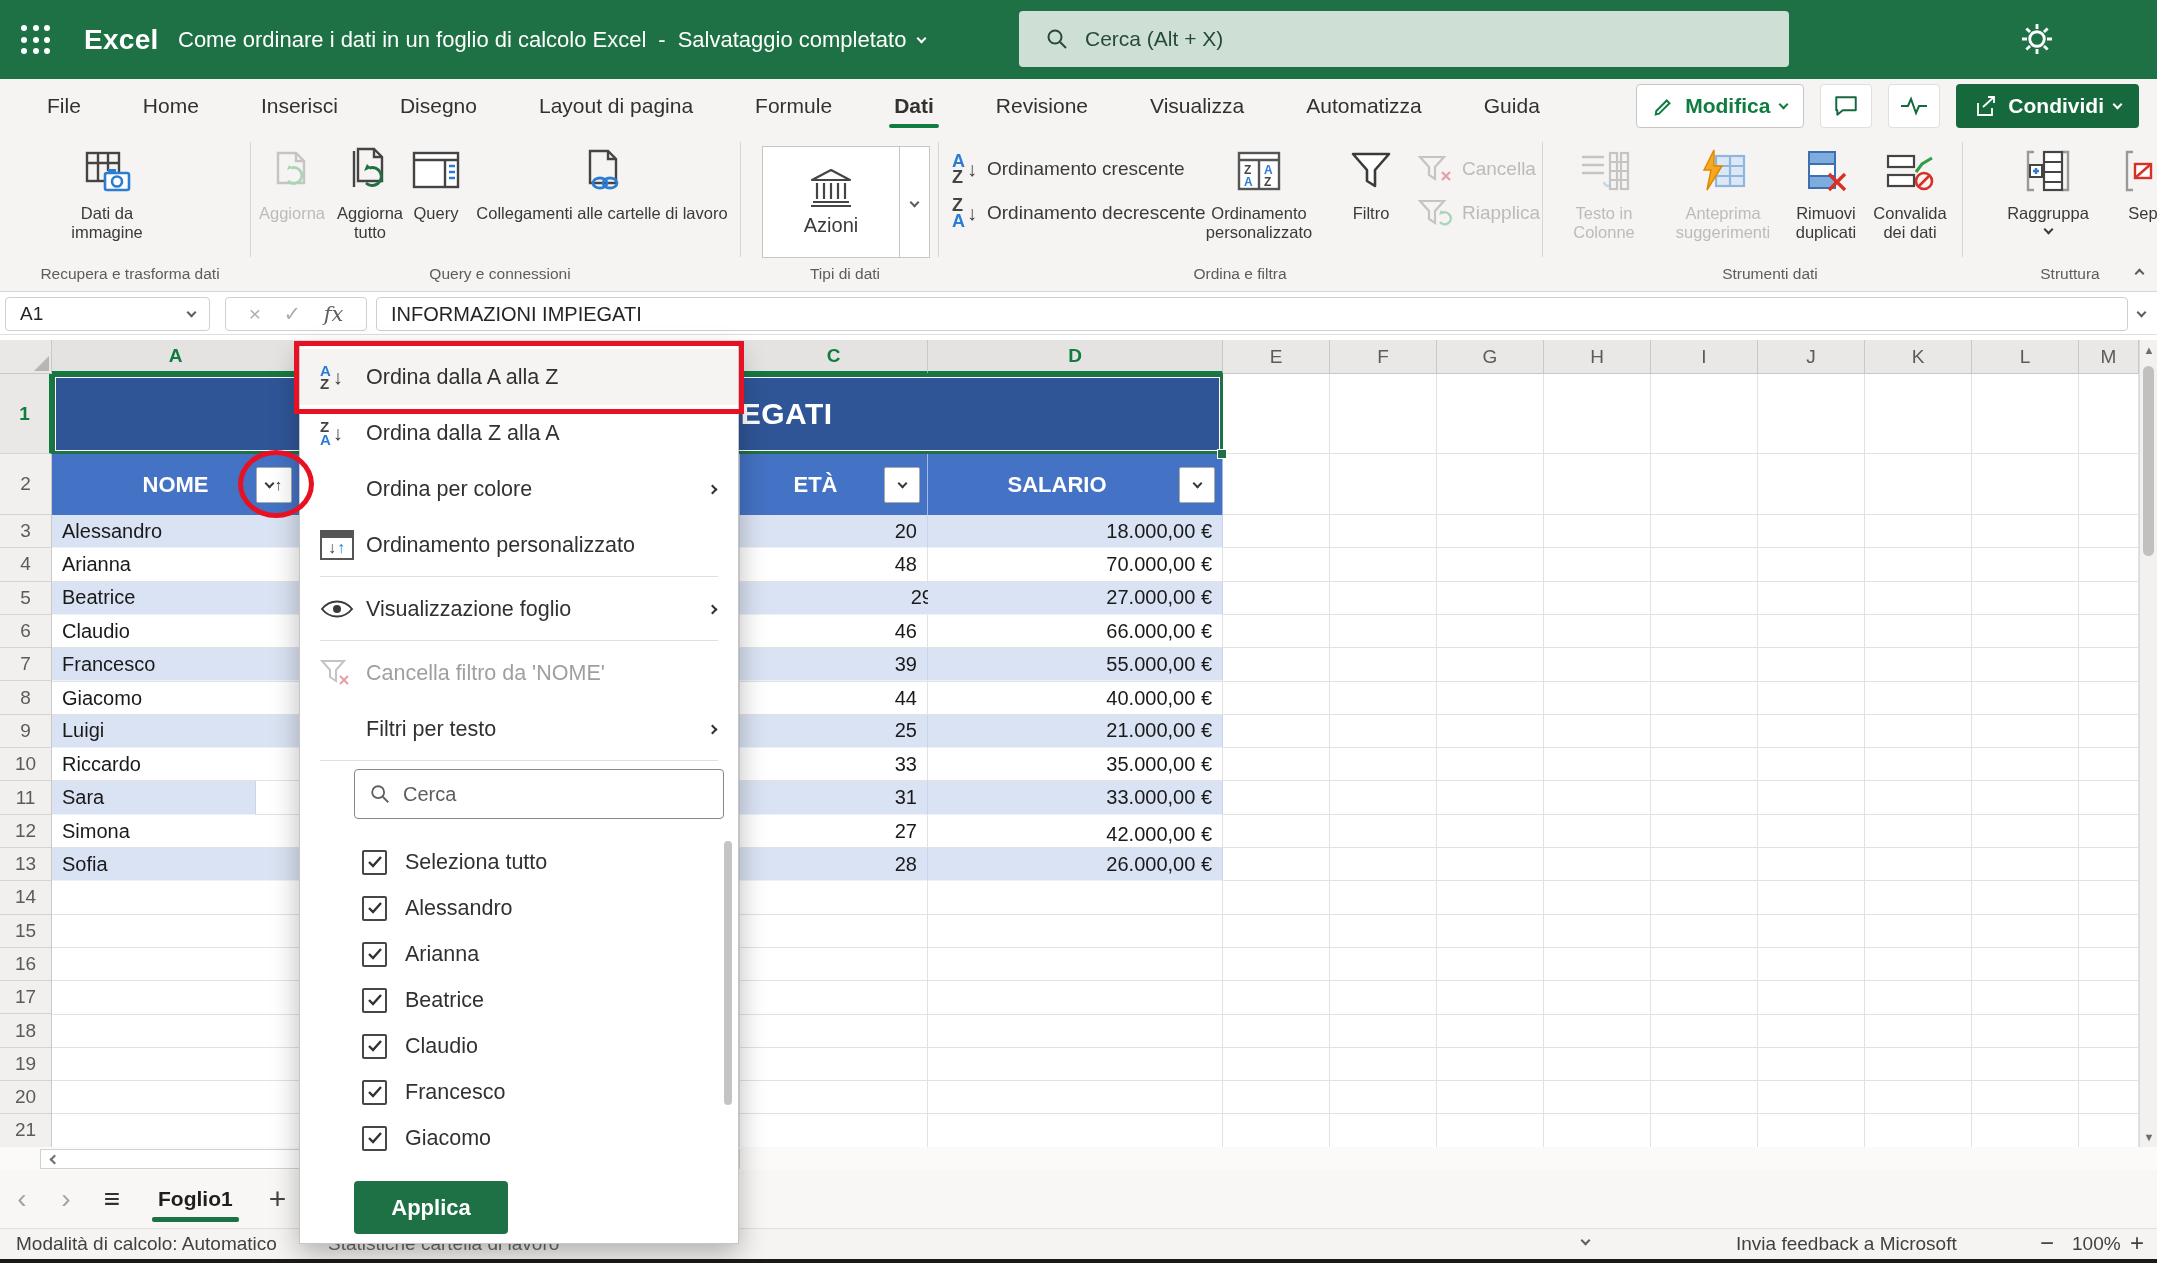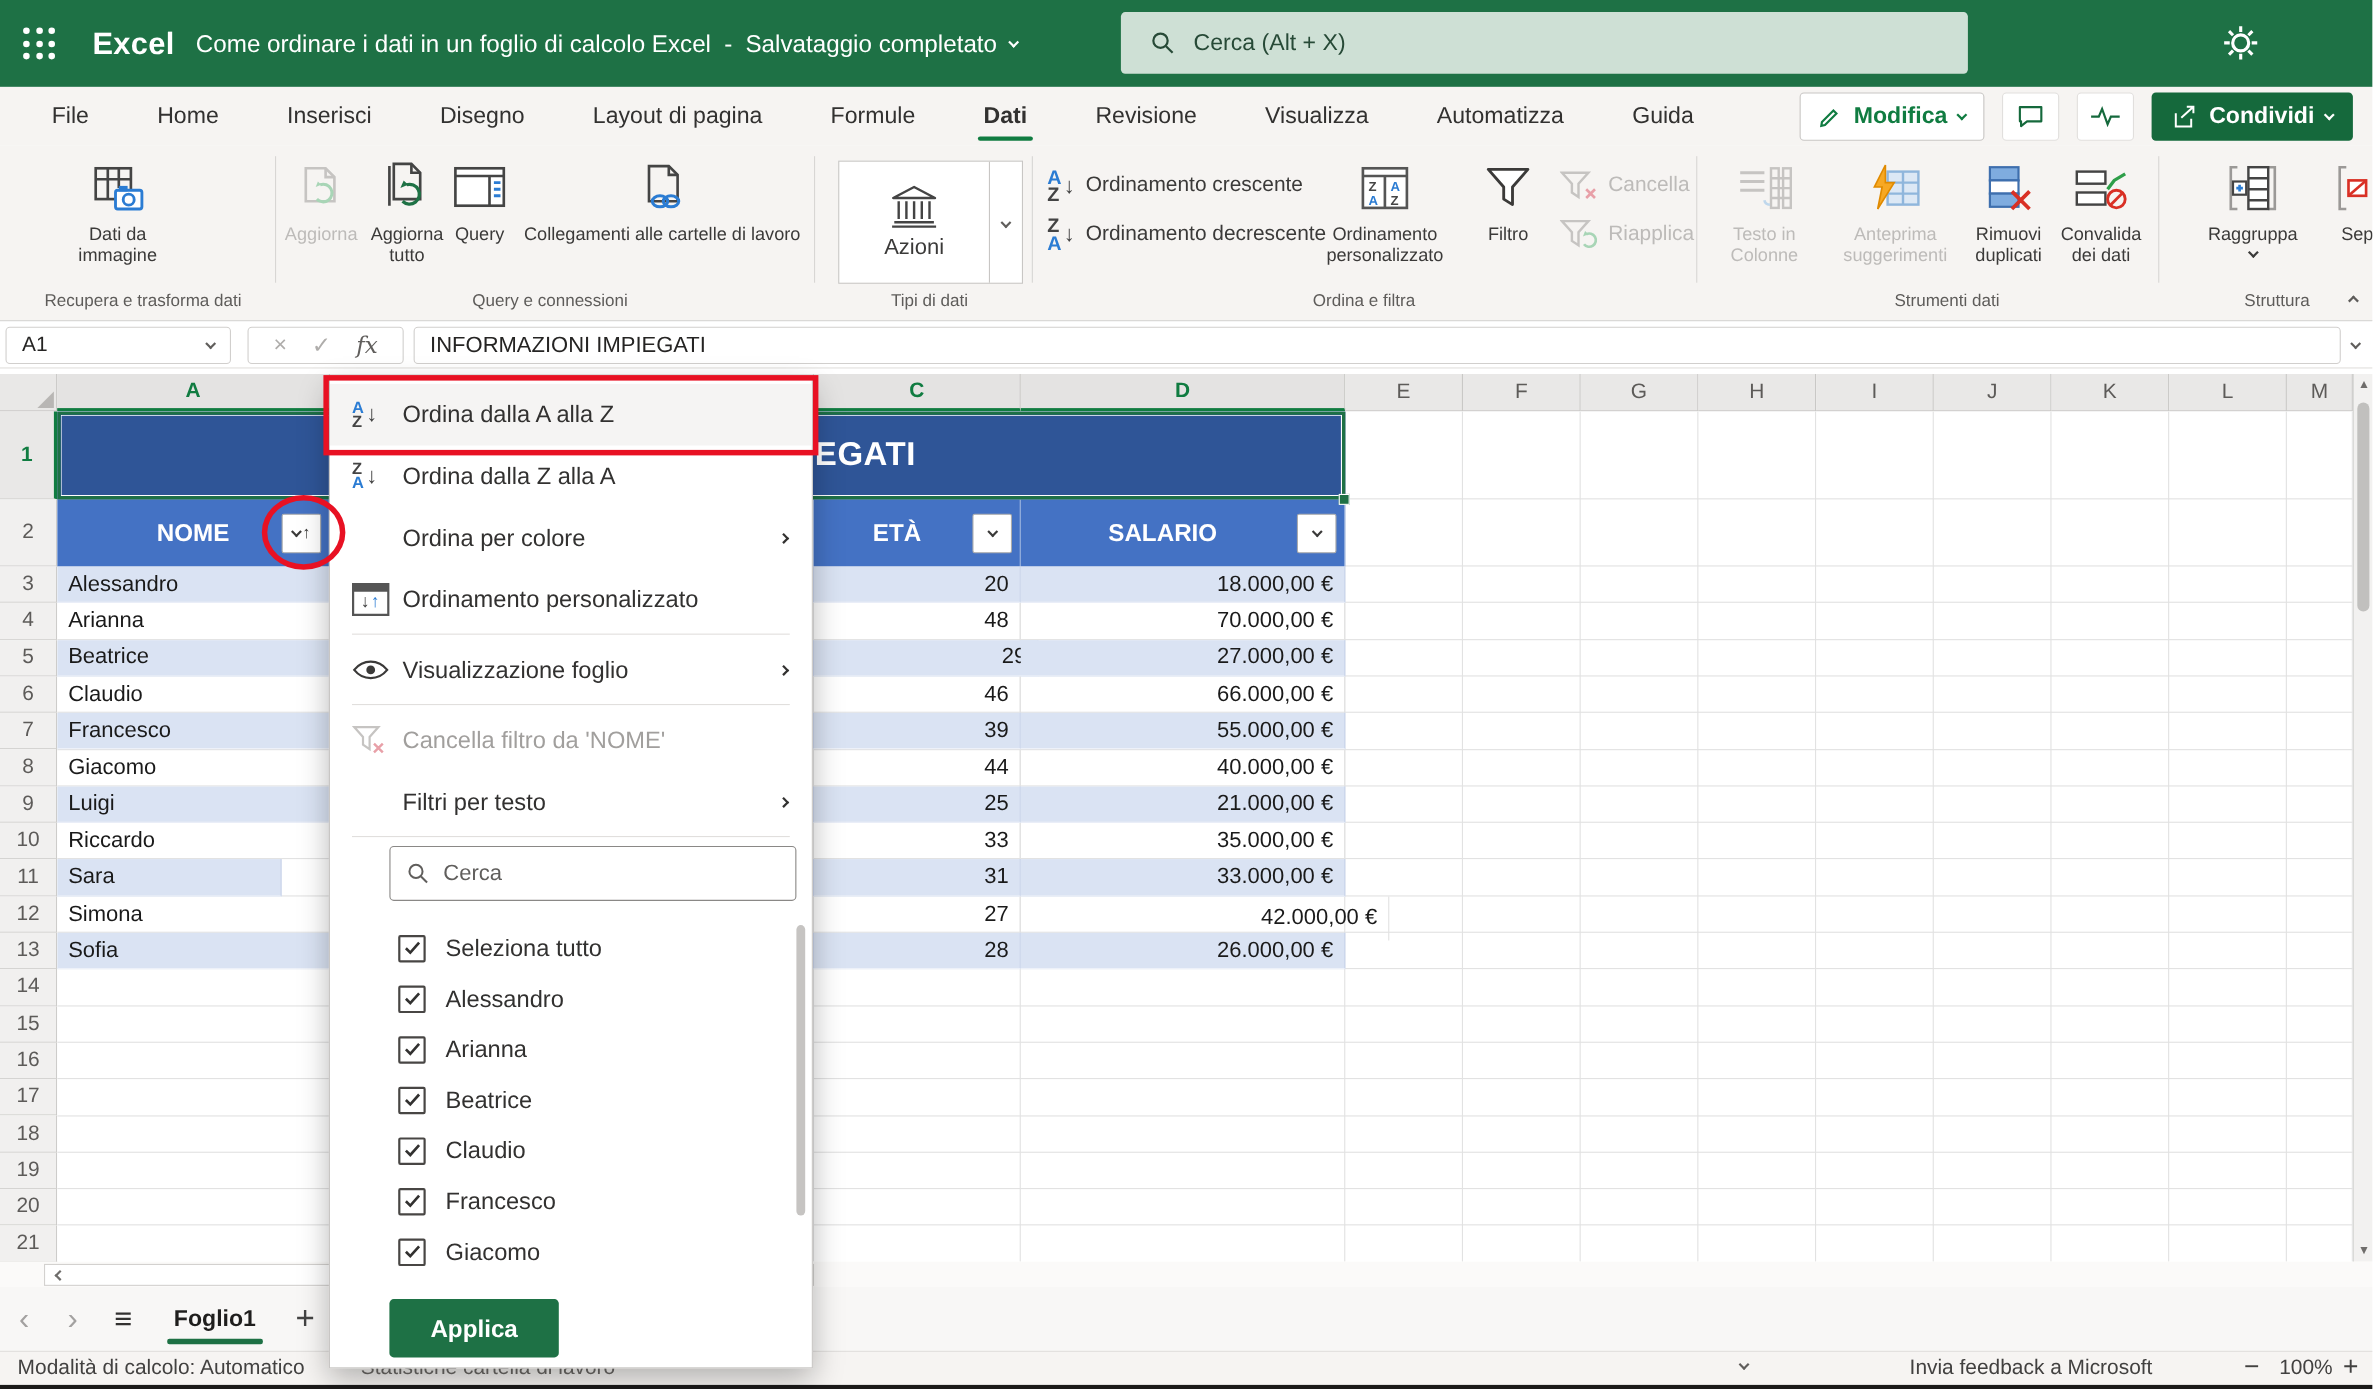--- a/index.html
+++ b/index.html
@@ -572,21 +572,21 @@
         <div class="dcell" style="left: 248px; top: 374.1px; width: 440px; height: 33.3px;"></div>
         <div class="dcell num" style="left: 688px; top: 374.1px; width: 188px; height: 33.3px;">33</div>
         <div class="dcell num" style="left: 876px; top: 374.1px; width: 295px; height: 33.3px;">35.000,00 €</div>
         <div class="dcell band" style="left: 0px; top: 407.4px; width: 204px; height: 33.3px;">Sara</div>
         <div class="dcell band" style="left: 248px; top: 407.4px; width: 440px; height: 33.3px;"></div>
         <div class="dcell band num" style="left: 688px; top: 407.4px; width: 188px; height: 33.3px;">31</div>
         <div class="dcell band num" style="left: 876px; top: 407.4px; width: 295px; height: 33.3px;">33.000,00 €</div>
         <div class="dcell" style="left: 0px; top: 440.7px; width: 248px; height: 33.3px;">Simona</div>
         <div class="dcell" style="left: 248px; top: 440.7px; width: 440px; height: 33.3px;"></div>
         <div class="dcell num" style="left: 688px; top: 440.7px; width: 188px; height: 33.3px;">27</div>
-        <div class="dcell num" style="left: 916px; top: 440.7px; width: 295px; height: 40px;">42.000,00 €</div>
+        <div class="dcell num" style="left: 876px; top: 440.7px; width: 295px; height: 40px;">42.000,00 €</div>
         <div class="dcell band" style="left: 0px; top: 474px; width: 248px; height: 33.3px;">Sofia</div>
         <div class="dcell band" style="left: 248px; top: 474px; width: 440px; height: 33.3px;"></div>
         <div class="dcell band num" style="left: 688px; top: 474px; width: 188px; height: 33.3px; text-align: right;">28</div>
         <div class="dcell band num" style="left: 876px; top: 474px; width: 295px; height: 33.3px;">26.000,00 €</div>
         <div class="selbox" style="left: 0px; top: 0px; width: 1171px; height: 80px;"></div>
         <div class="fillhandle" style="left: 1165px; top: 75px;"></div>
       </div>
     <div class="vscroll">
       <div class="arr" style="top:0;">▲</div>
       <div class="vthumb"></div>

